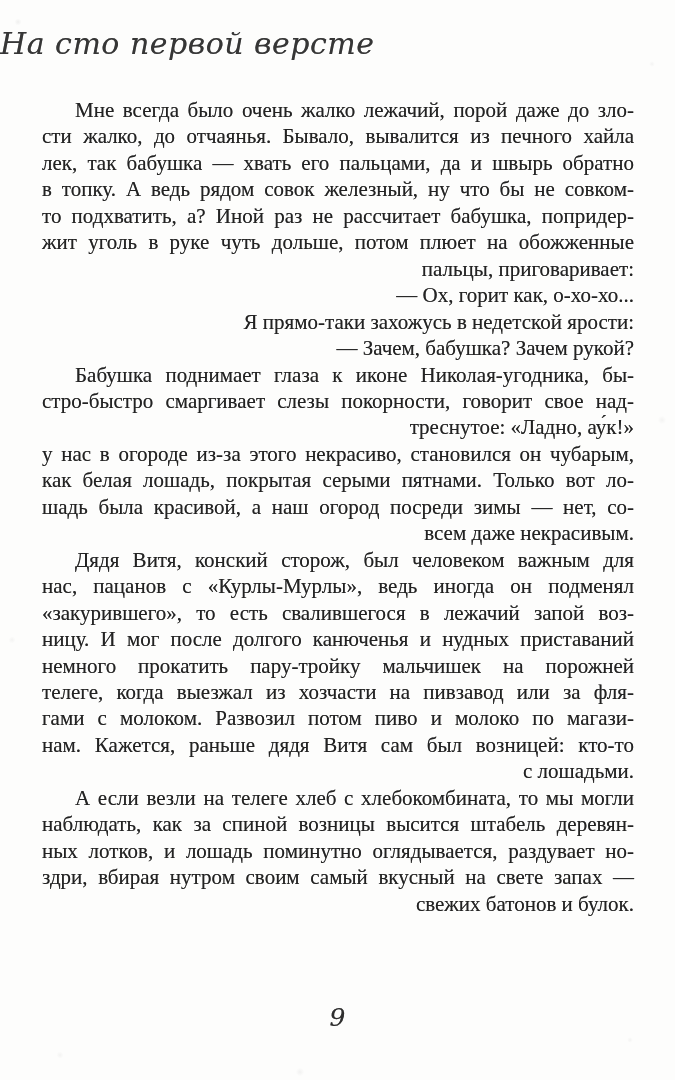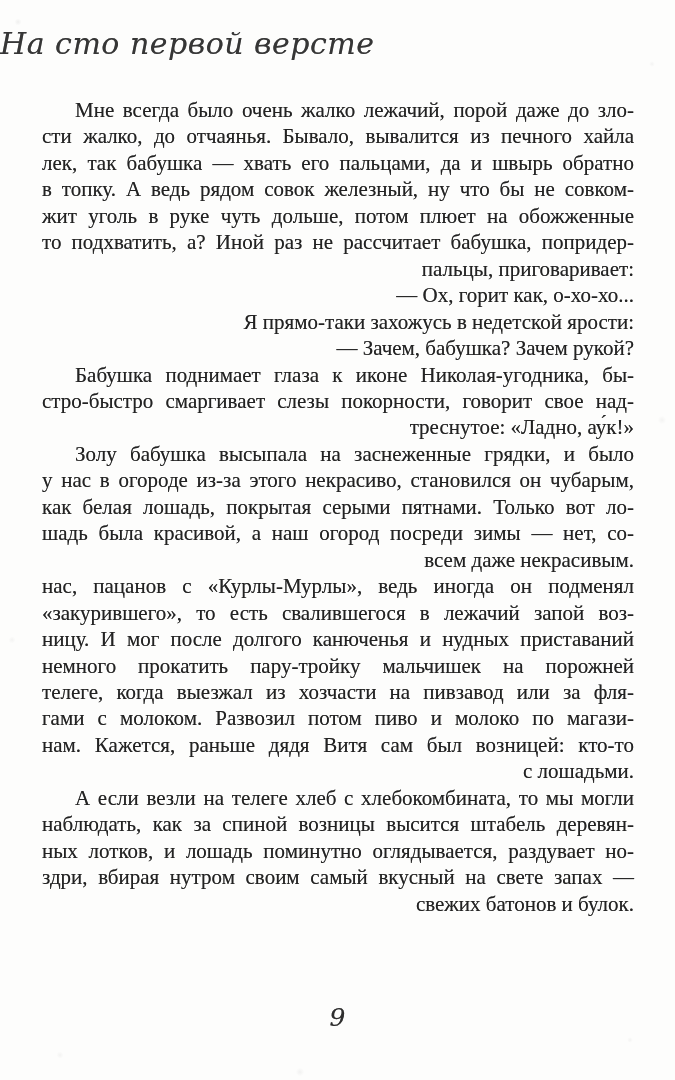--- a/index.html
+++ b/index.html
@@ -73,34 +73,34 @@
 </head>
 <body>
 
 <div class="title">На сто первой версте</div>
 
 <div class="text-block">
     <div class="line indent justify">Мне всегда было очень жалко лежачий, порой даже до зло-</div>
     <div class="line justify">сти жалко, до отчаянья. Бывало, вывалится из печного хайла</div>
     <div class="line justify">лек, так бабушка — хвать его пальцами, да и швырь обратно</div>
     <div class="line justify">в топку. А ведь рядом совок железный, ну что бы не совком-</div>
+    <div class="line justify">то подхватить, а? Иной раз не рассчитает бабушка, попридер-</div>
     <div class="line justify">жит уголь в руке чуть дольше, потом плюет на обожженные</div>
-    <div class="line justify">то подхватить, а? Иной раз не рассчитает бабушка, попридер-</div>
     <div class="line">пальцы, приговаривает:</div>
     <div class="line indent">— Ох, горит как, о-хо-хо...</div>
     <div class="line indent">Я прямо-таки захожусь в недетской ярости:</div>
     <div class="line indent">— Зачем, бабушка? Зачем рукой?</div>
     <div class="line indent justify">Бабушка поднимает глаза к иконе Николая-угодника, бы-</div>
     <div class="line justify">стро-быстро смаргивает слезы покорности, говорит свое над-</div>
     <div class="line">треснутое: «Ладно, ау́к!»</div>
-    <div class="line indent justify">Золу бабушка высыпала на заснеженные грядки, и было</div>
     <div class="line justify">у нас в огороде из-за этого некрасиво, становился он чубарым,</div>
     <div class="line justify">как белая лошадь, покрытая серыми пятнами. Только вот ло-</div>
     <div class="line justify">шадь была красивой, а наш огород посреди зимы — нет, со-</div>
     <div class="line">всем даже некрасивым.</div>
+    <div class="line indent justify">Дядя Витя, конский сторож, был человеком важным для</div>
     <div class="line justify">нас, пацанов с «Курлы-Мурлы», ведь иногда он подменял</div>
     <div class="line justify">«закурившего», то есть свалившегося в лежачий запой воз-</div>
     <div class="line justify">ницу. И мог после долгого канюченья и нудных приставаний</div>
     <div class="line justify">немного прокатить пару-тройку мальчишек на порожней</div>
     <div class="line justify">телеге, когда выезжал из хозчасти на пивзавод или за фля-</div>
     <div class="line justify">гами с молоком. Развозил потом пиво и молоко по магази-</div>
     <div class="line justify">нам. Кажется, раньше дядя Витя сам был возницей: кто-то</div>
     <div class="line">с лошадьми.</div>
     <div class="line indent justify">А если везли на телеге хлеб с хлебокомбината, то мы могли</div>
     <div class="line justify">наблюдать, как за спиной возницы высится штабель деревян-</div>

